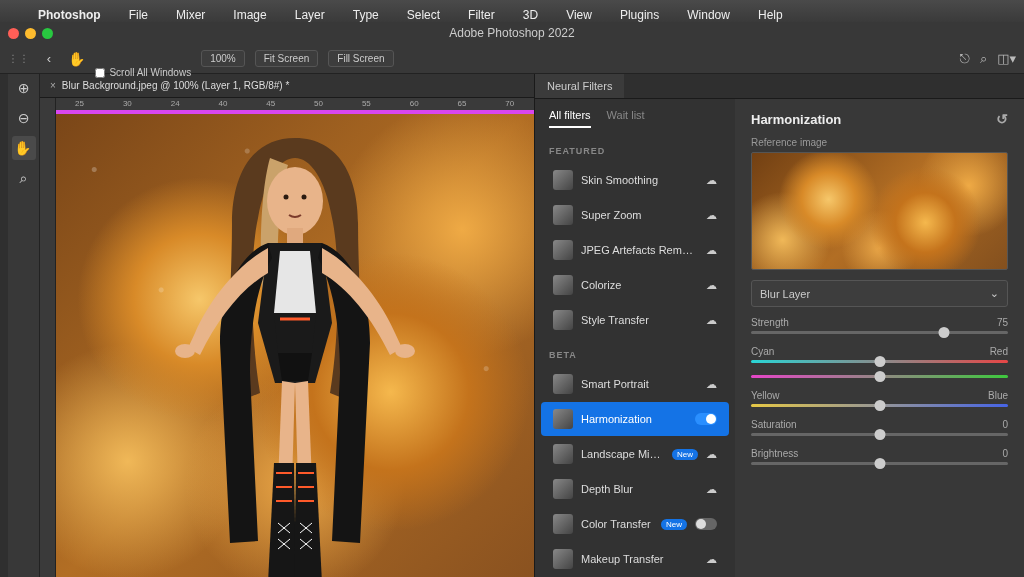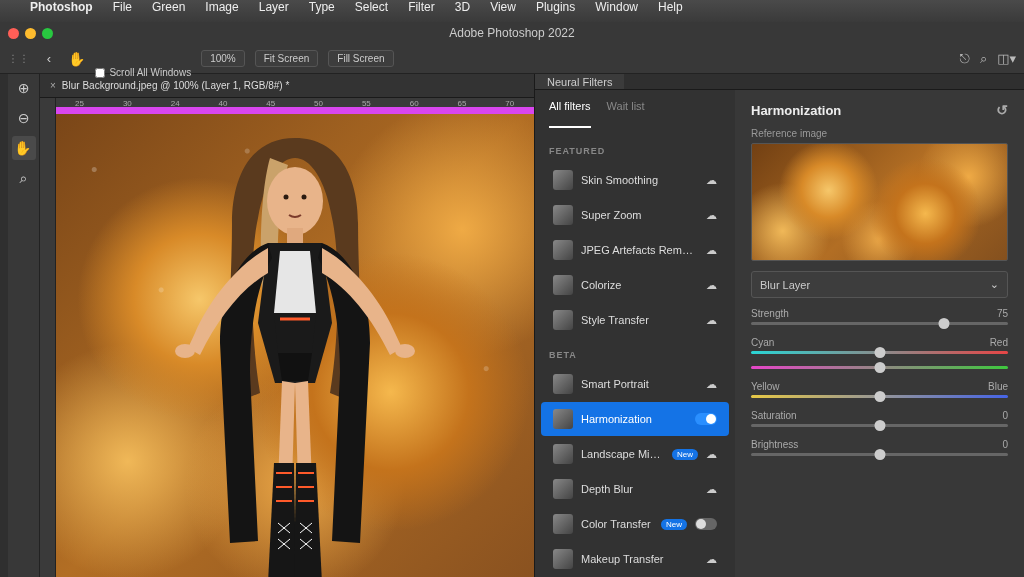--- a/index.html
+++ b/index.html
@@ -1,19 +1,19 @@
 <!DOCTYPE html>
 <html><head>
 <meta charset="utf-8">
 <style>
 * { margin: 0; padding: 0; box-sizing: border-box; font-family: -apple-system, "Helvetica Neue", Arial, sans-serif; }
 body { width: 1024px; height: 577px; overflow: hidden; background: #383838; color: #ccc; font-size: 11px; }
 
 
-.macbar { height: 22px; background: linear-gradient(#4a4a4a,#3a3a3a); display: flex; align-items: flex-start; padding: 0 10px; gap: 20px; color: #eee; font-size: 12px; }
+.macbar { height: 22px; background: linear-gradient(#4a4a4a,#3a3a3a); display: flex; align-items: flex-end; padding: 0 10px; gap: 28px; color: #eee; font-size: 12px; }
 .macbar .apple { font-size: 13px; }
 .macbar .app { font-weight: 700; }
 .macbar span { cursor: default; }
 
 
 .titlebar { height: 22px; background: #383838; display: flex; align-items: center; position: relative; }
 .traffic { display: flex; gap: 6px; padding-left: 8px; }
 .traffic i { width: 11px; height: 11px; border-radius: 50%; display: block; }
 .traffic .r { background: #ff5f57; } .traffic .y { background: #febc2e; } .traffic .g { background: #28c840; }
 .titlebar .title { position: absolute; left: 0; right: 0; text-align: center; color: #ccc; font-size: 12px; }
@@ -34,36 +34,36 @@
 .toolbar { width: 32px; background: #383838; display: flex; flex-direction: column; align-items: center; padding-top: 2px; gap: 6px; border-right: 1px solid #222; }
 .toolbar .tool { width: 24px; height: 24px; display: flex; align-items: center; justify-content: center; color: #ccc; font-size: 14px; border-radius: 3px; }
 .toolbar .tool.sel { background: #4a4a4a; }
 
 .docarea { flex: 0 0 494px; background: #282828; display: flex; flex-direction: column; }
 .doctab { height: 24px; display: flex; align-items: center; padding-left: 10px; font-size: 10px; color: #ddd; background: #333; border-bottom: 1px solid #1a1a1a; gap: 6px; }
 .doctab .x { color: #aaa; }
 .rulerwrap { display: flex; flex: 1; }
 .vruler { width: 16px; background: #3a3a3a; border-right: 1px solid #222; }
 .canvaswrap { flex: 1; display: flex; flex-direction: column; }
-.hruler { height: 16px; background: #3a3a3a; border-bottom: 7px solid #d946ef; display: flex; align-items: flex-end; font-size: 8px; color: #aaa; position: relative; }
+.hruler { height: 16px; background: #3a3a3a; border-bottom: 4px solid #d946ef; display: flex; align-items: flex-end; font-size: 8px; color: #aaa; position: relative; }
 .hruler span { position: absolute; top: 1px; }
 .canvas { flex: 1; position: relative; overflow: hidden; background: radial-gradient(circle at 30% 40%, #f6c76a 0%, #d88a28 15%, transparent 28%), radial-gradient(circle at 70% 60%, #f5b84d 0%, #c4731c 18%, transparent 32%), radial-gradient(circle at 50% 80%, #e9a647 0%, transparent 25%), radial-gradient(circle at 15% 75%, #f0b858 0%, transparent 22%), radial-gradient(circle at 85% 25%, #efaa45 0%, transparent 24%), linear-gradient(135deg, #7a4618, #b26e24, #8a5220); }
 
 .canvas::before { content: ""; position: absolute; inset: 0; background: radial-gradient(circle at 8% 12%, rgba(255,255,255,.25) 0 2px, transparent 3px), radial-gradient(circle at 22% 38%, rgba(255,255,255,.2) 0 2px, transparent 3px), radial-gradient(circle at 40% 8%, rgba(255,255,255,.2) 0 2px, transparent 3px), radial-gradient(circle at 60% 90%, rgba(255,255,255,.2) 0 2px, transparent 3px), radial-gradient(circle at 90% 55%, rgba(255,255,255,.2) 0 2px, transparent 3px); }
 .figure { position: absolute; left: 50%; top: 2%; transform: translateX(-50%); width: 310px; height: 470px; }
 .figure svg { width: 100%; height: 100%; }
 
 
 .rightcol { flex: 1; background: #323232; display: flex; flex-direction: column; border-left: 1px solid #1a1a1a; }
 .paneltab { height: 28px; background: #2f2f2f; display: flex; align-items: center; border-bottom: 1px solid #1a1a1a; }
 .paneltab .tab { padding: 0 12px; height: 100%; display: flex; align-items: center; background: #3b3b3b; font-size: 11px; }
 .panelbody { flex: 1; display: flex; }
 .filtlist { width: 200px; background: #323232; display: flex; flex-direction: column; }
 .subtabs { display: flex; gap: 16px; padding: 10px 14px 6px; font-size: 11px; }
-.subtabs .st { color: #888; padding-bottom: 14px; }
+.subtabs .st { color: #888; padding-bottom: 5px; }
 .subtabs .st.active { color: #fff; border-bottom: 2px solid #fff; }
 .secthead { padding: 12px 14px 6px; font-size: 9px; letter-spacing: 1px; color: #888; font-weight: 700; }
 .filterrow { display: flex; align-items: center; padding: 7px 12px; gap: 8px; font-size: 11px; color: #ddd; border-radius: 4px; margin: 1px 6px; }
 .filterrow.sel { background: #1473e6; color: #fff; }
 .filterrow .thumb { width: 20px; height: 20px; border-radius: 3px; background: linear-gradient(135deg,#888,#444); flex-shrink: 0; }
 .filterrow .label { flex: 1; white-space: nowrap; overflow: hidden; text-overflow: ellipsis; }
 .filterrow .badge { font-size: 8px; background: #1473e6; color: #fff; padding: 1px 5px; border-radius: 6px; }
 .filterrow .cloud { font-size: 11px; color: #ccc; }
 .filterrow .toggle { width: 22px; height: 12px; border-radius: 6px; background: #666; position: relative; }
 .filterrow .toggle::after { content: ""; position: absolute; width: 10px; height: 10px; border-radius: 50%; background: #ddd; top: 1px; left: 1px; }
@@ -86,21 +86,21 @@
 .track.mg { background: linear-gradient(90deg,#e646c8,#3ec83e); }
 .track.yb { background: linear-gradient(90deg,#e6c846,#4664e6); }
 </style>
 </head>
 <body>
 
 <div class="macbar">
   <span class="apple"></span>
   <span class="app">Photoshop</span>
   <span>File</span>
-  <span>Green</span>
+  <span>Mixer</span>
   <span>Image</span>
   <span>Layer</span>
   <span>Type</span>
   <span>Select</span>
   <span>Filter</span>
   <span>3D</span>
   <span>View</span>
   <span>Plugins</span>
   <span>Window</span>
   <span>Help</span>

